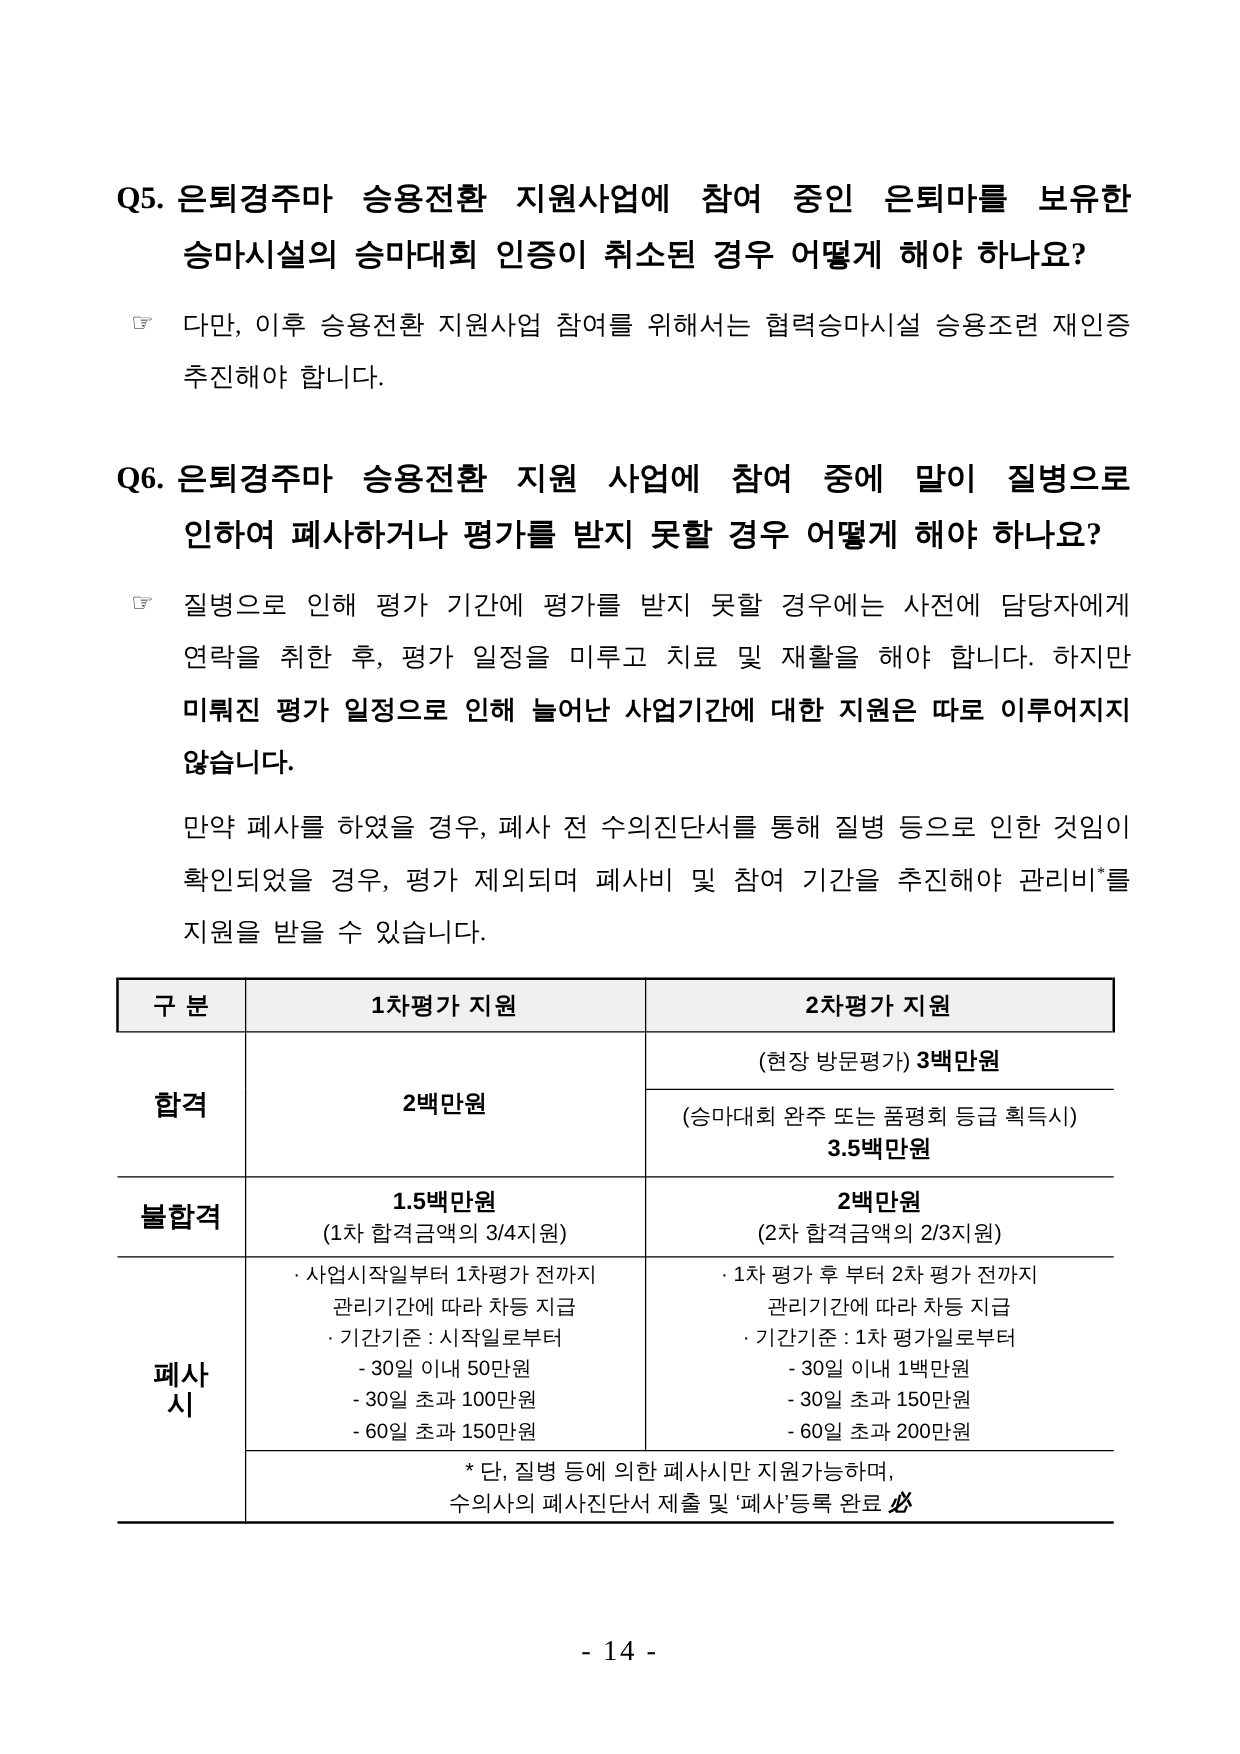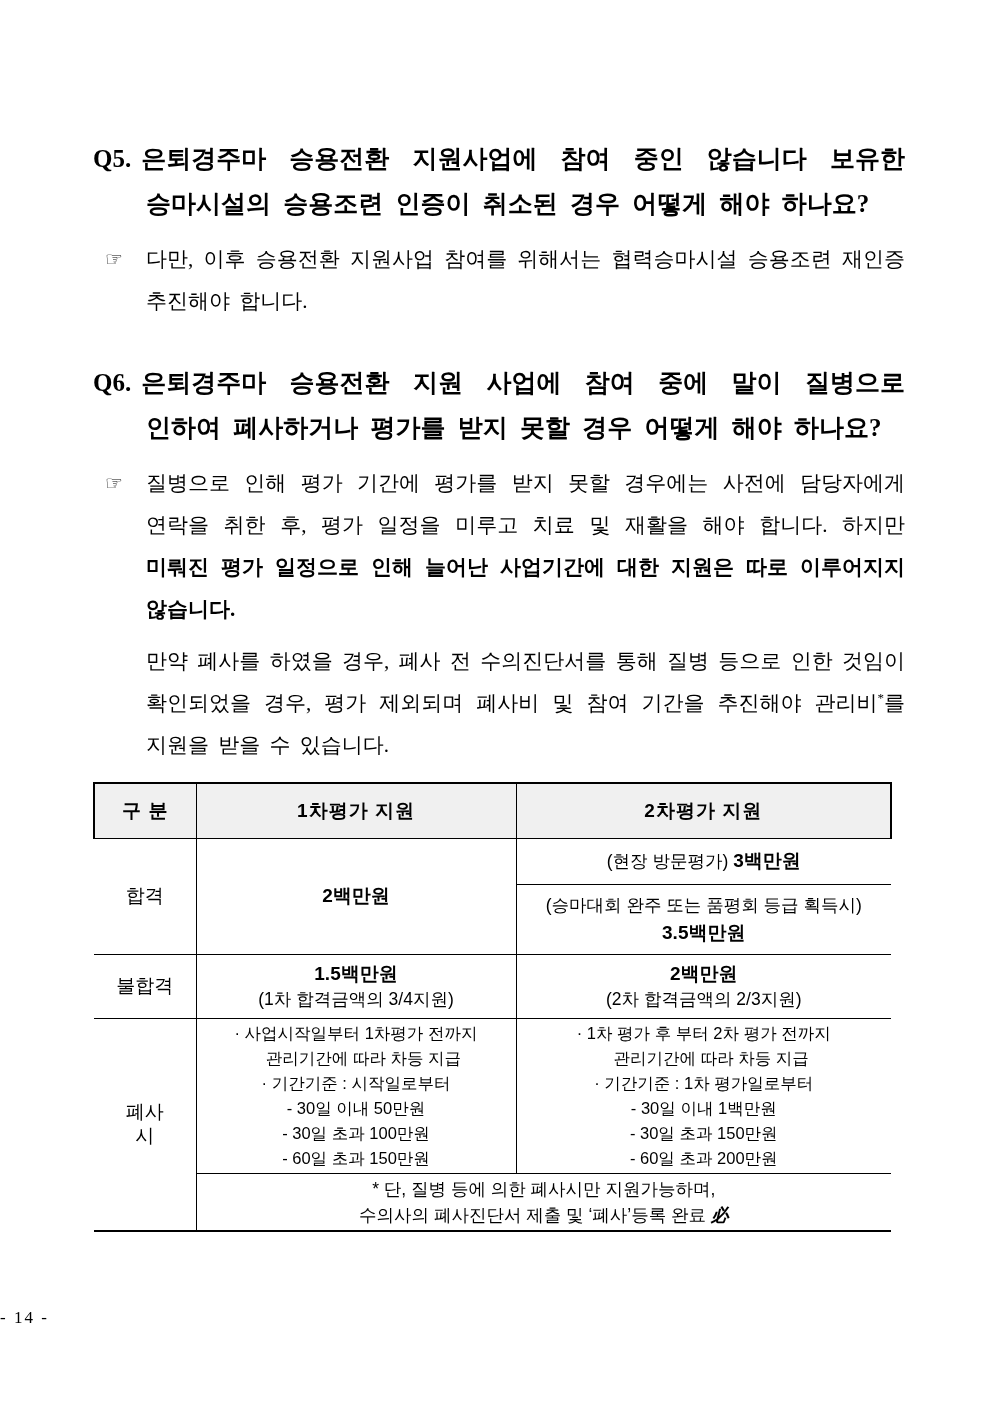--- a/index.html
+++ b/index.html
@@ -66,29 +66,29 @@
     text-align: center;
     vertical-align: middle;
     word-break: keep-all;
   }
   .support-table .no-left  { border-left: none; }
   .support-table .no-right { border-right: none; }
   .support-table thead th {
     background: #f0f0f0;
     font-size: 19px;
     font-weight: 700;
-    height: 55px;
+    height: 42px;
     letter-spacing: 1px;
   }
   .support-table thead th.h-first { border-left: 2px solid #000; }
   .support-table thead th.h-last  { border-right: 2px solid #000; }
   .col-label  { width: 102px; }
   .col-first  { width: 320px; }
   .col-second { width: 375px; }
-  .row-label { font-weight: 400; font-size: 19px; line-height: 24px; }
+  .row-label { font-weight: 700; font-size: 22px; line-height: 24px; }
   .amount    { font-weight: 700; font-size: 19px; }
   .pass-a    { height: 46px; font-size: 17.5px; }
   .pass-b    { height: 70px; font-size: 17.5px; line-height: 27px; }
   .pass-amount-cell { font-size: 19px; }
   .fail-row td { height: 64px; }
   .note { font-size: 17.5px; font-weight: 400; line-height: 24px; text-align: center; }
   .death-cell {
     text-align: left;
     font-size: 16.5px;
     line-height: 25px;
@@ -97,31 +97,32 @@
     vertical-align: top;
   }
   .death-cell .cont { padding-left: 15px; }
   .foot-cell { height: 54px; font-size: 17.5px; line-height: 26px; margin-top: 35px; }
   .must { font-style: italic; font-weight: 700; font-family: "Liberation Serif", "DejaVu Serif", serif; }
   
   .page-number {
     position: absolute;
     top: 1308px; left: 0;
     width: 100%;
-    font-size: 17px;
+    text-align: center;
+    font-size: 23px;
     letter-spacing: 2px;
   }
 </style>
 </head>
 <body>
 
 <div class="content">
 
   <div class="q5-section">
-    <div class="q-heading"><span class="q-label">Q5.</span><span>은퇴경주마 승용전환 지원사업에 참여 중인 않습니다 보유한 승마시설의 승용조련 인증이 취소된 경우 어떻게 해야 하나요?</span></div>
+    <div class="q-heading"><span class="q-label">Q5.</span><span>은퇴경주마 승용전환 지원사업에 참여 중인 은퇴마를 보유한 승마시설의 승마대회 인증이 취소된 경우 어떻게 해야 하나요?</span></div>
 
     <div class="answer">
       <span class="pointer">☞</span>
     </div>
 
     <div class="answer followup">
       <span>다만, 이후 승용전환 지원사업 참여를 위해서는 협력승마시설 승용조련 재인증 추진해야 합니다.</span>
     </div>
   </div>
 

